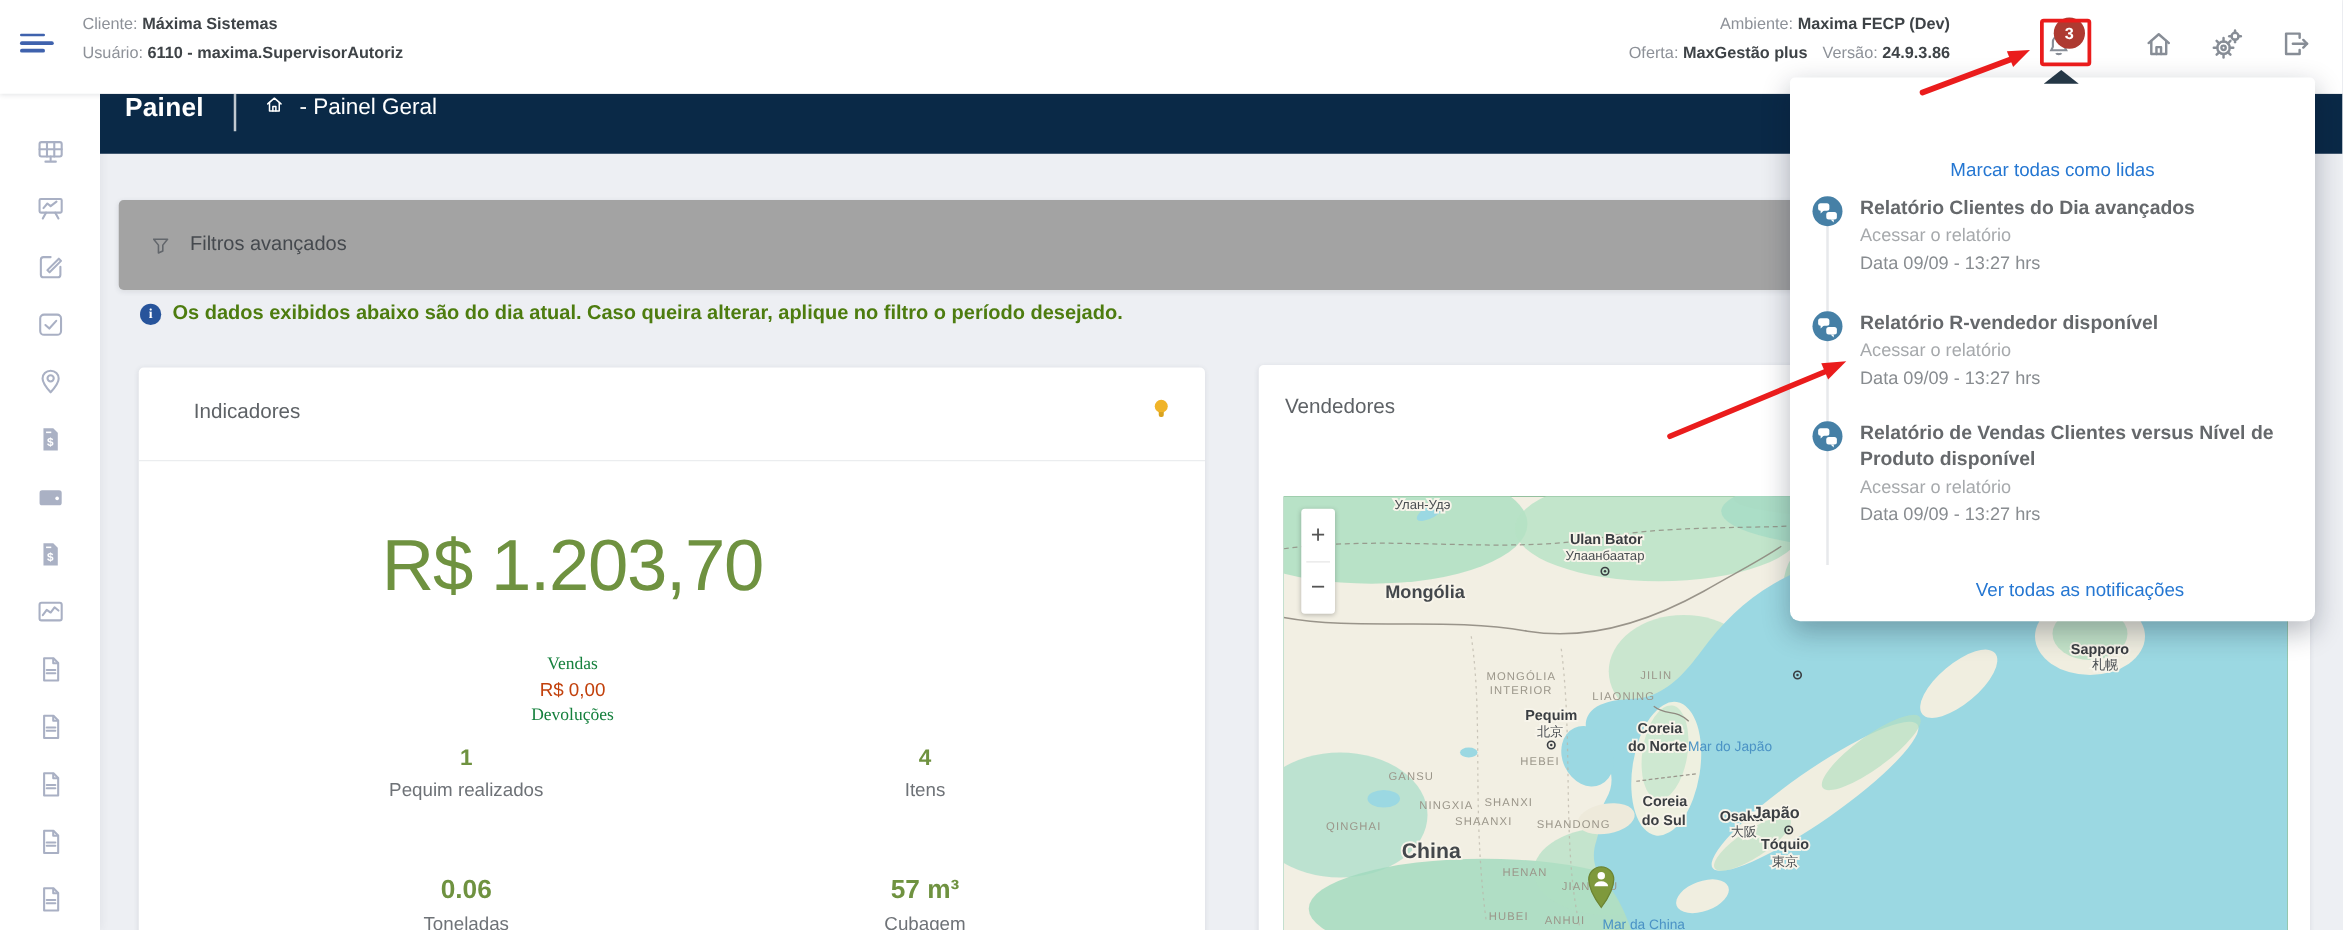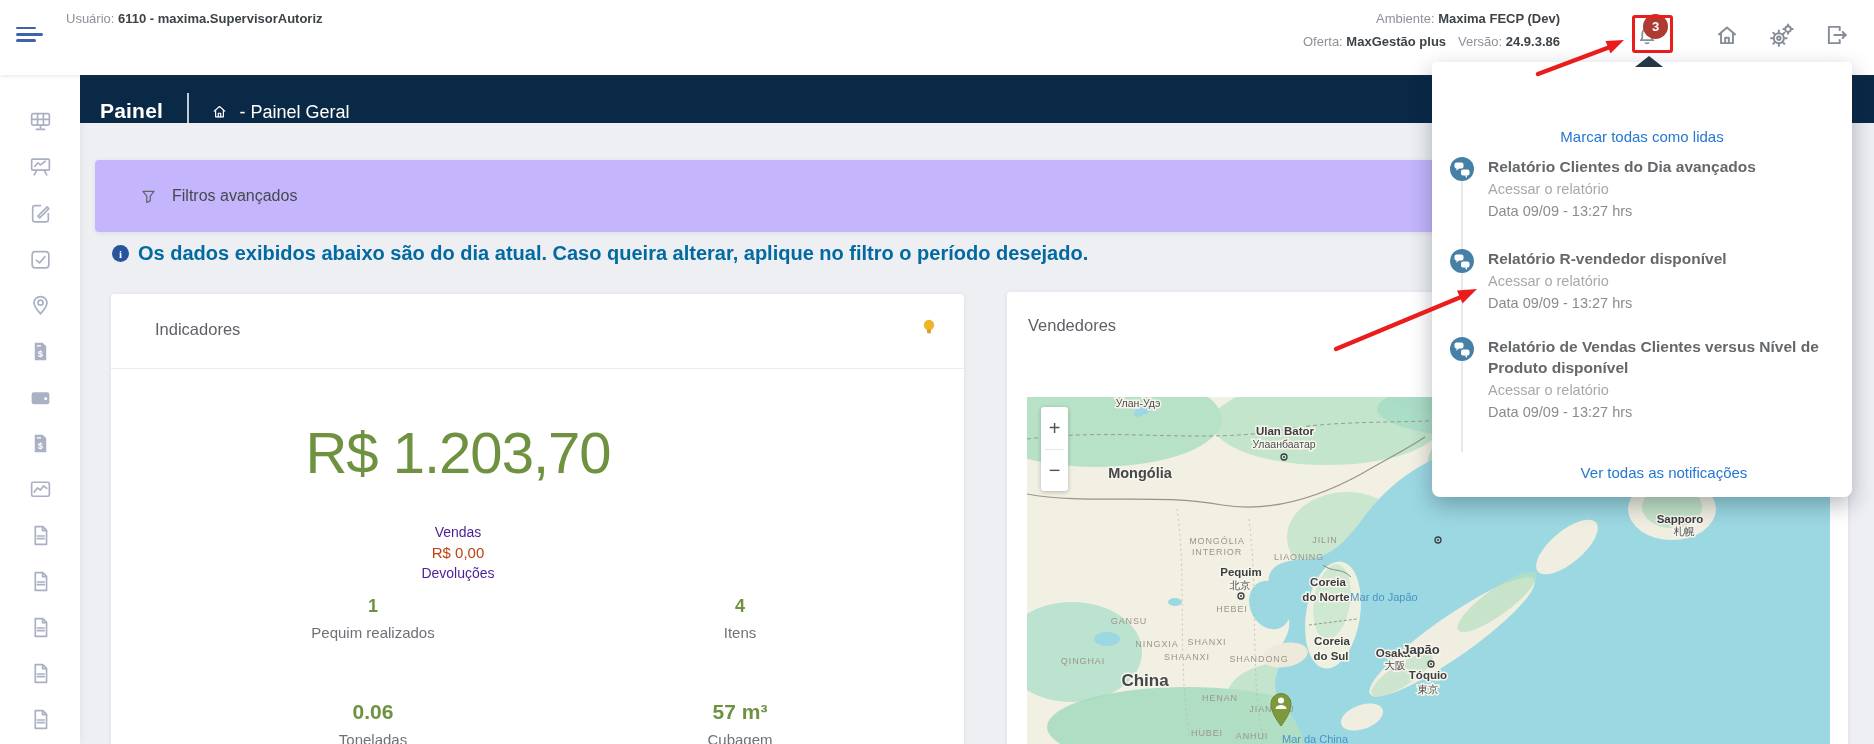--- a/index.html
+++ b/index.html
@@ -30,52 +30,52 @@
   
   .sidebar { position:absolute; left:0; top:0; width:80px; height:744px; background:#ffffff;
              box-shadow:2px 0 6px rgba(60,64,80,.06); z-index:5; }
   .side-items { position:absolute; left:0; top:98px; width:80px; }
   .side-item { width:80px; height:46px; display:flex; align-items:center; justify-content:center; cursor:pointer; background:none; border:none; }
   .side-item svg { stroke:#a9b0c4; fill:none; stroke-width:1.6; stroke-linecap:round; stroke-linejoin:round; }
   .side-item svg .fillpart { fill:#aab1c4; stroke:none; }
 
   
   .titlebar { position:absolute; left:80px; top:75px; width:1794px; height:48px; background:#0a2947;
-              display:flex; align-items:flex-end; padding-left:20px; z-index:6; color:#fff; }
+              display:flex; align-items:flex-start; padding-left:20px; z-index:6; color:#fff; }
   .titlebar .t-title { font-size:21px; font-weight:bold; letter-spacing:.2px; }
   .titlebar .t-div { width:1.5px; height:30px; background:rgba(255,255,255,.75); margin:0 22px 0 24px; }
   .titlebar svg { stroke:#fff; fill:none; stroke-width:1.7; stroke-linecap:round; stroke-linejoin:round; }
   .titlebar .t-crumb { font-size:18px; margin-left:12px; }
 
   
-  .filters-card { position:absolute; left:95px; top:160px; width:1743px; height:72px; background:#c4b5fd;
+  .filters-card { position:absolute; left:95px; top:160px; width:1743px; height:72px; background:#a3a3a3;
                   border-radius:4px; box-shadow:0 1px 4px rgba(60,64,80,.10);
-                  display:flex; align-items:center; padding-left:44px; cursor:pointer; z-index:2; }
+                  display:flex; align-items:center; padding-left:24px; cursor:pointer; z-index:2; }
   .filters-card svg { stroke:#63676c; fill:none; stroke-width:1.6; stroke-linejoin:round; }
   .filters-card .f-title { font-size:16px; color:#45494e; margin-left:14px; }
 
   
   .info-row { position:absolute; left:112px; top:242px; display:flex; align-items:center; z-index:2; }
   .info-ico { width:17px; height:17px; border-radius:50%; background:#27549b; color:#fff; font-size:11px;
               font-weight:bold; display:flex; align-items:center; justify-content:center; font-family:"Liberation Serif", serif; }
-  .info-txt { margin-left:9px; font-size:20px; font-weight:bold; color:#0369a1; }
+  .info-txt { margin-left:9px; font-size:16px; font-weight:bold; color:#4d7c0f; }
 
   
   .card { position:absolute; background:#fff; border-radius:4px; box-shadow:0 1px 4px rgba(60,64,80,.10); }
   .card-title { font-size:16.5px; color:#5e6266; }
 
   
   #indicators { left:111px; top:294px; width:853px; height:460px; }
   #indicators .card-title { position:absolute; left:44px; top:26px; }
   .bulb-btn { position:absolute; right:22px; top:22px; width:26px; height:26px; background:none; border:none; cursor:pointer; }
   #indicators .divider { position:absolute; left:0; right:0; top:74px; height:1px; background:#ebedef; }
   .center-col { position:absolute; left:0; width:694px; text-align:center; }
   .big-value { top:126px; font-size:58px; letter-spacing:-1px; font-weight:500; color:#6f9240; line-height:66px; }
   .sales-block { top:228px; }
-  .sales-block .lab { font-size:14px; color:#4c1d95; line-height:20px; }
+  .sales-block .lab { font-size:14px; color:#15803d; line-height:20px;font-family:Liberation Serif, serif; }
   .sales-block .red { font-size:15px; color:#c2410c; line-height:21px; }
   .ind-col { position:absolute; width:280px; text-align:center; }
   .ind-col .val { font-size:18px; font-weight:bold; color:#6f9240; line-height:24px; }
   .ind-col .val2 { font-size:21px; font-weight:bold; color:#6f9240; line-height:27px; }
   .ind-col .lab { font-size:15px; color:#6e7control; color:#6e7277; line-height:24px; margin-top:3px; }
   .c1 { left:122px; } .c2 { left:489px; }
   .r1 { top:300px; } .r2 { top:404px; }
 
   
   #sellers { left:1007px; top:292px; width:841px; height:460px; }
@@ -229,20 +229,21 @@
     </div>
   </nav>
 
   <header class="topbar">
     <button class="hamburger">
         <span></span>
         <span></span>
         <span></span>
       </button>
     <div class="tb-left">
+      <div><span>Cliente:</span> <b>Máxima Sistemas</b></div>
       <div><span>Usuário:</span> <b>6110 - maxima.SupervisorAutoriz</b></div>
     </div>
     <div class="tb-right">
       <div><span>Ambiente:</span> <b>Maxima FECP (Dev)</b></div>
       <div><span>Oferta:</span> <b>MaxGestão plus</b><span class="gap"></span><span>Versão:</span> <b>24.9.3.86</b></div>
     </div>
 
     <button class="bell-wrap">
       <svg width="24" height="24" viewBox="0 0 24 24">
           <path d="M12 4 C9.2 4 7.3 6 7.3 8.8 V12.5 L6 15.2 H18 L16.7 12.5 V8.8 C16.7 6 14.8 4 12 4 Z"></path>

